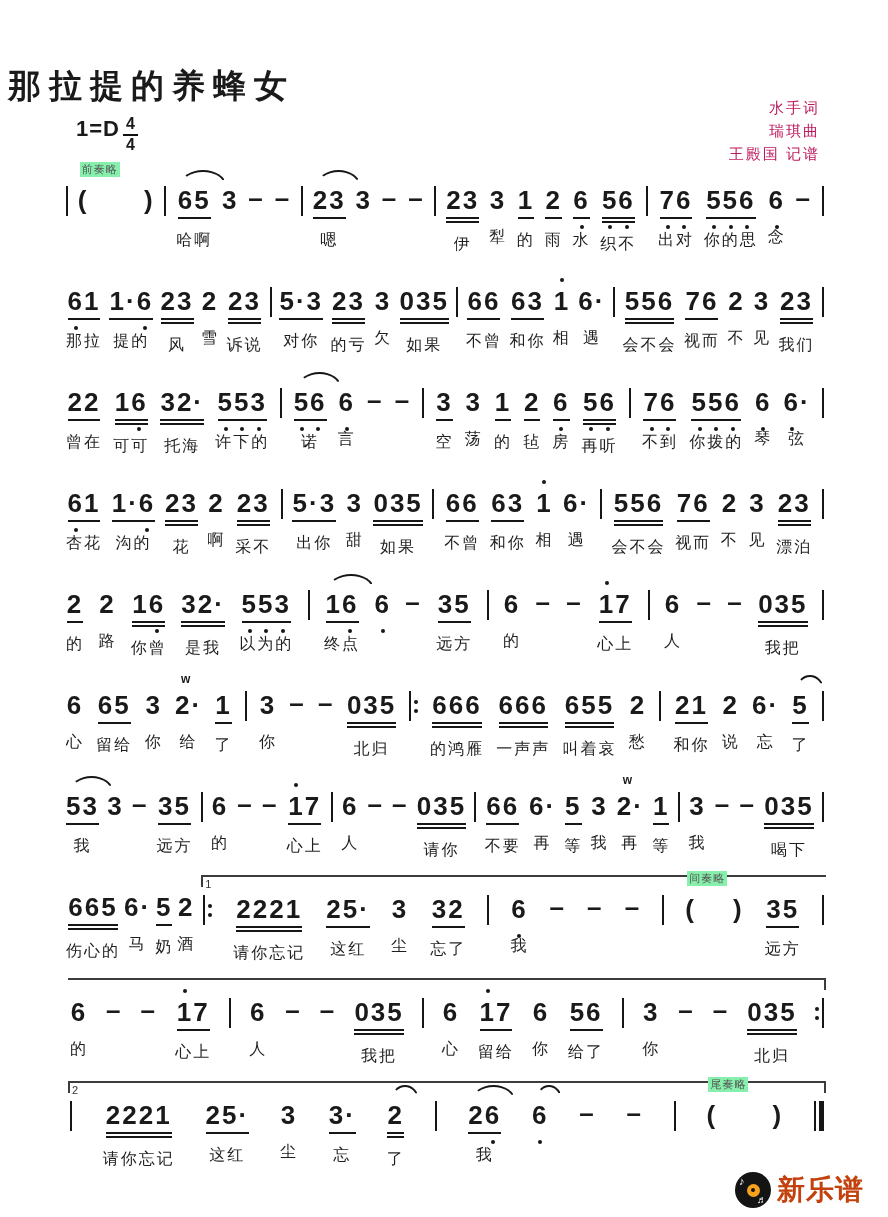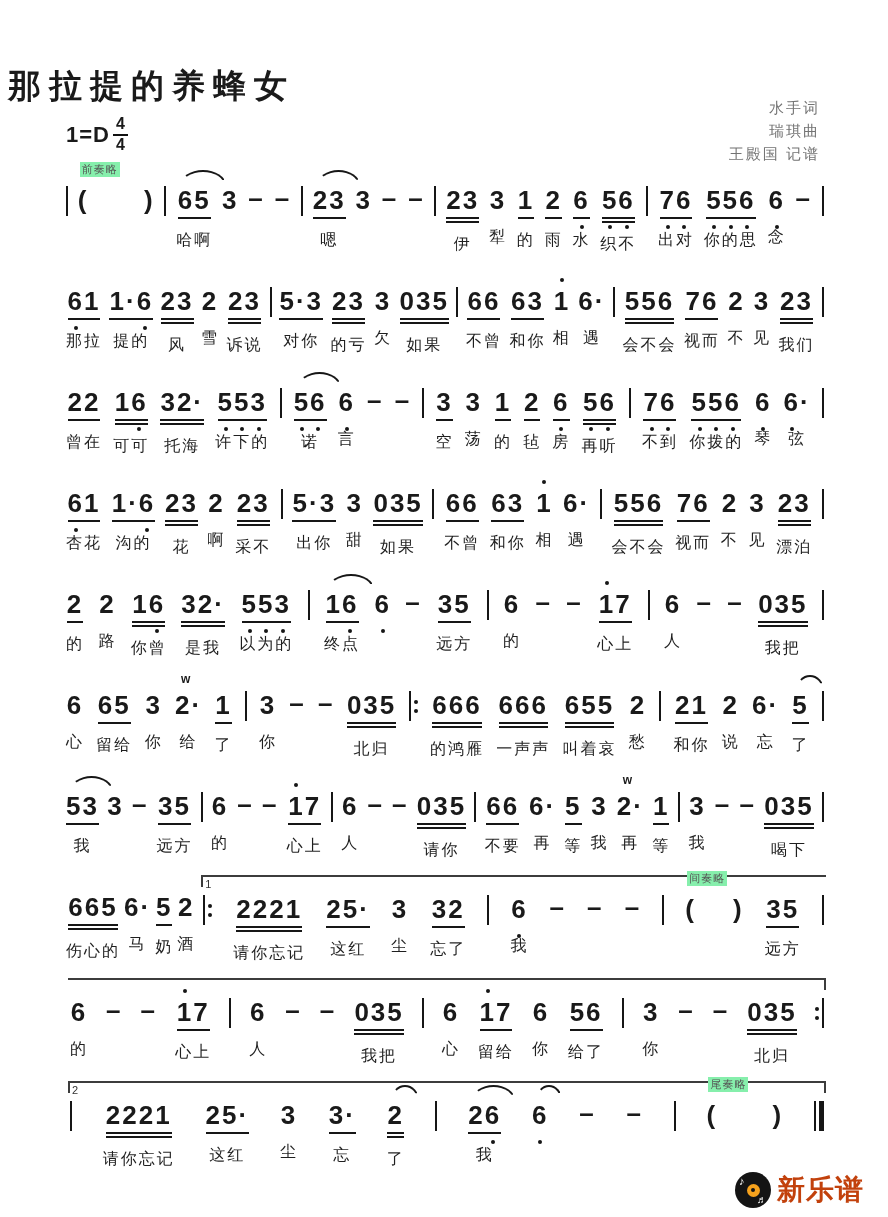--- a/index.html
+++ b/index.html
@@ -2,22 +2,22 @@
 <html><head>
 <meta charset="utf-8">
 <style>
   html,body{margin:0;padding:0;background:#e8e8e8}
   .page{width:888px;height:1217px;position:relative;margin:0 auto;background:#fff;
         font-family:"Liberation Sans","DejaVu Sans",sans-serif;color:#1a1a1a;overflow:hidden}
 
   
   .title{margin:64px 8px 0;font-size:33px;font-weight:700;letter-spacing:8px}
   .credits{position:absolute;top:96px;right:68px;text-align:right;font-size:15px;
-           line-height:23px;color:#737373;letter-spacing:2px}
-  .keysig{position:absolute;top:116px;left:66px;display:flex;align-items:center;gap:3px;font-weight:700}
+           line-height:23px;color:#be185d;letter-spacing:2px}
+  .keysig{position:absolute;top:116px;left:76px;display:flex;gap:3px;font-weight:700}
   .keymain{font-size:22px;letter-spacing:1px}
   .frac{display:inline-flex;flex-direction:column;text-align:center;font-size:16px;line-height:16px}
   .frac .ft{border-bottom:2px solid #111;padding:0 3px 2px}
   .frac .fb{padding-top:1px}
 
   
   .score{position:absolute;top:168px;left:64px;right:62px}
   .line{display:flex;justify-content:space-between;align-items:flex-start;margin-bottom:14px}
   .volta{display:flex;justify-content:space-between;align-items:flex-start;flex:1 1 auto;
          position:relative;border-top:2px solid #3c3c3c;margin-left:4px}

